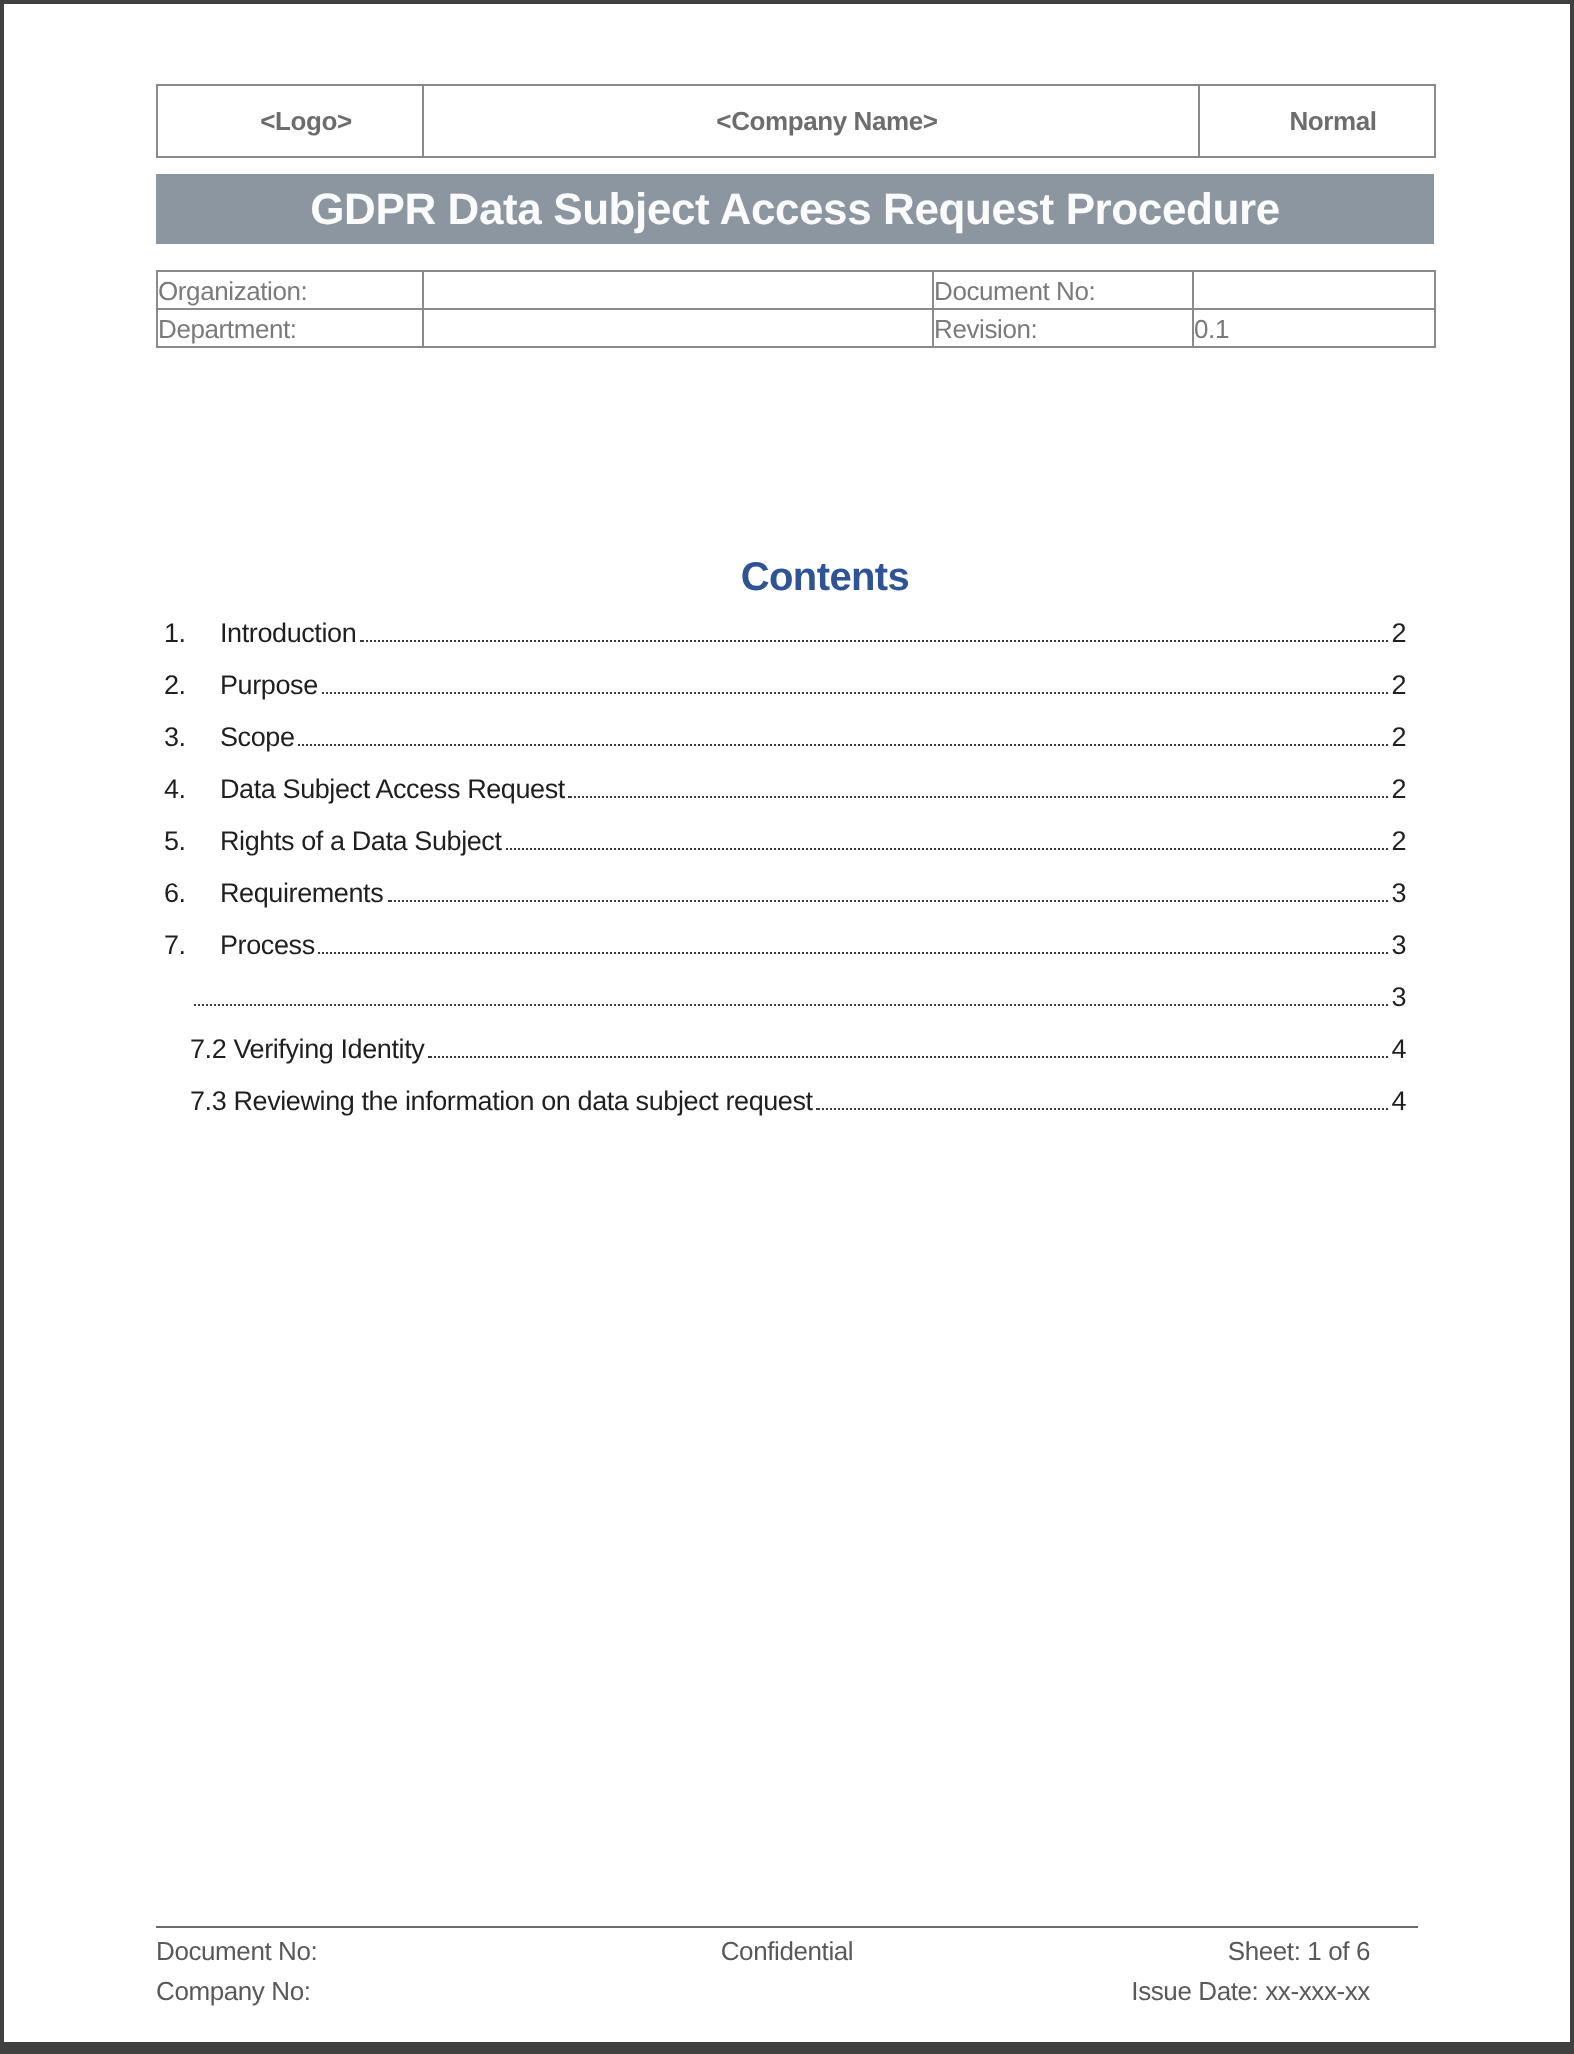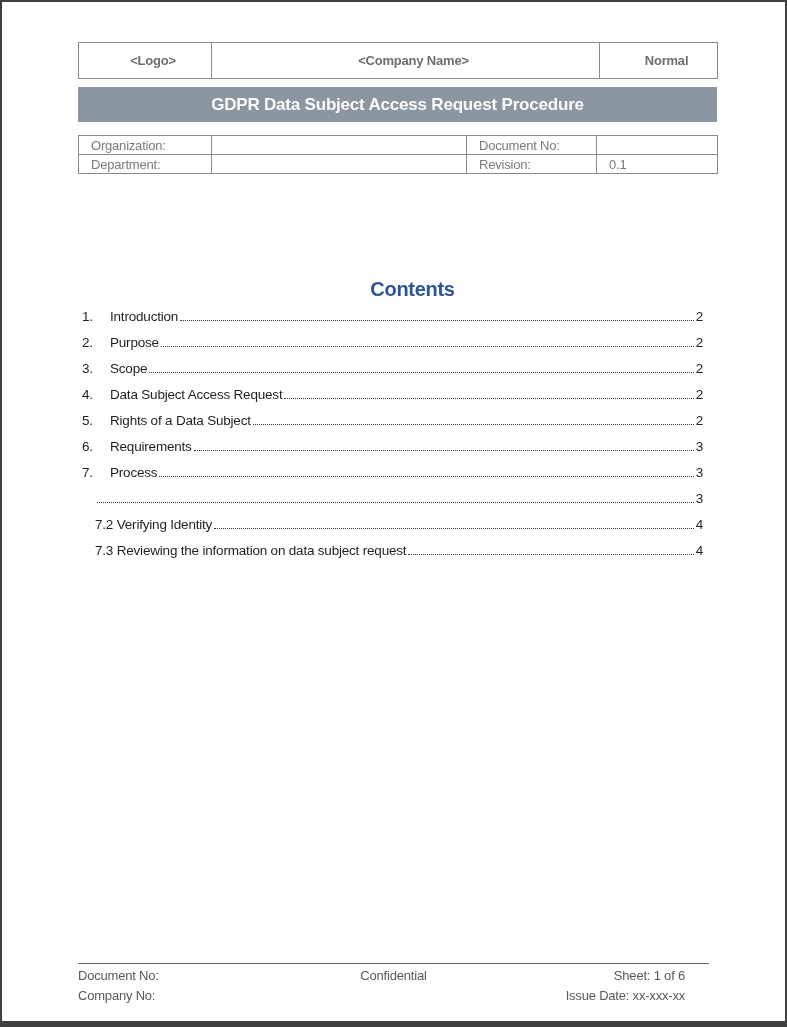--- a/index.html
+++ b/index.html
@@ -24,31 +24,31 @@
     border:1px solid #8a8a8a; text-align:center; vertical-align:middle;
     font-size:13px; font-weight:bold; color:#6d6d6d;
     letter-spacing:-0.2px;
     padding-left:16px;
   }
 
   
   .title-bar {
     position:absolute; left:76px; top:85px; width:639px; height:35px;
     background:#8c96a0; display:flex; align-items:center; justify-content:center;
-    color:#fbfbfb; font-size:17px; font-weight:bold; letter-spacing:-0.2px;text-align:right;
+    color:#fbfbfb; font-size:22px; font-weight:bold; letter-spacing:-0.2px;text-align:right;
   }
 
   
   .info-table {
     position:absolute; left:76px; top:133px; width:639px;
     border-collapse:collapse; table-layout:fixed;
     font-size:13px; color:#7a7a7a; letter-spacing:-0.2px;
   }
   .info-table td {
-    border:1px solid #8a8a8a; height:19px; padding:0 12px; vertical-align:middle;
+    border:1px solid #8a8a8a; height:19px; padding:0 0; vertical-align:middle;
   }
 
   
   .contents-heading {
     position:absolute; left:91px; top:276px; width:639px;
     text-align:center; color:#2f5496; font-size:20px; font-weight:bold;
     letter-spacing:-0.3px;
   }
   .toc {
     position:absolute; left:76px; top:301px; width:625px;

